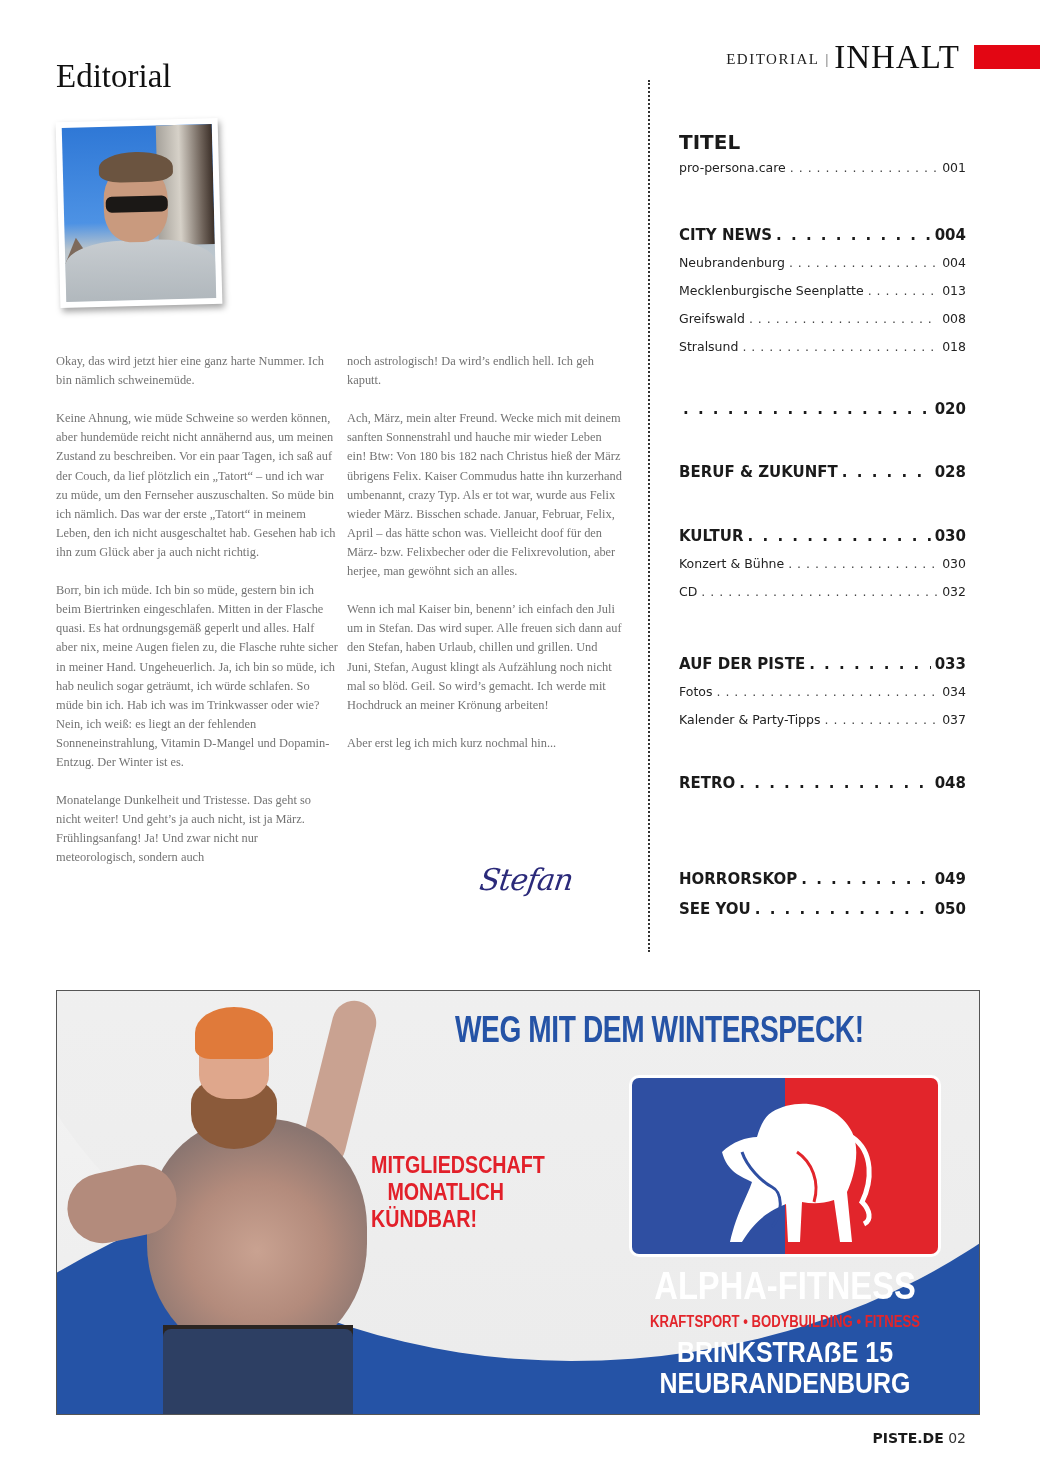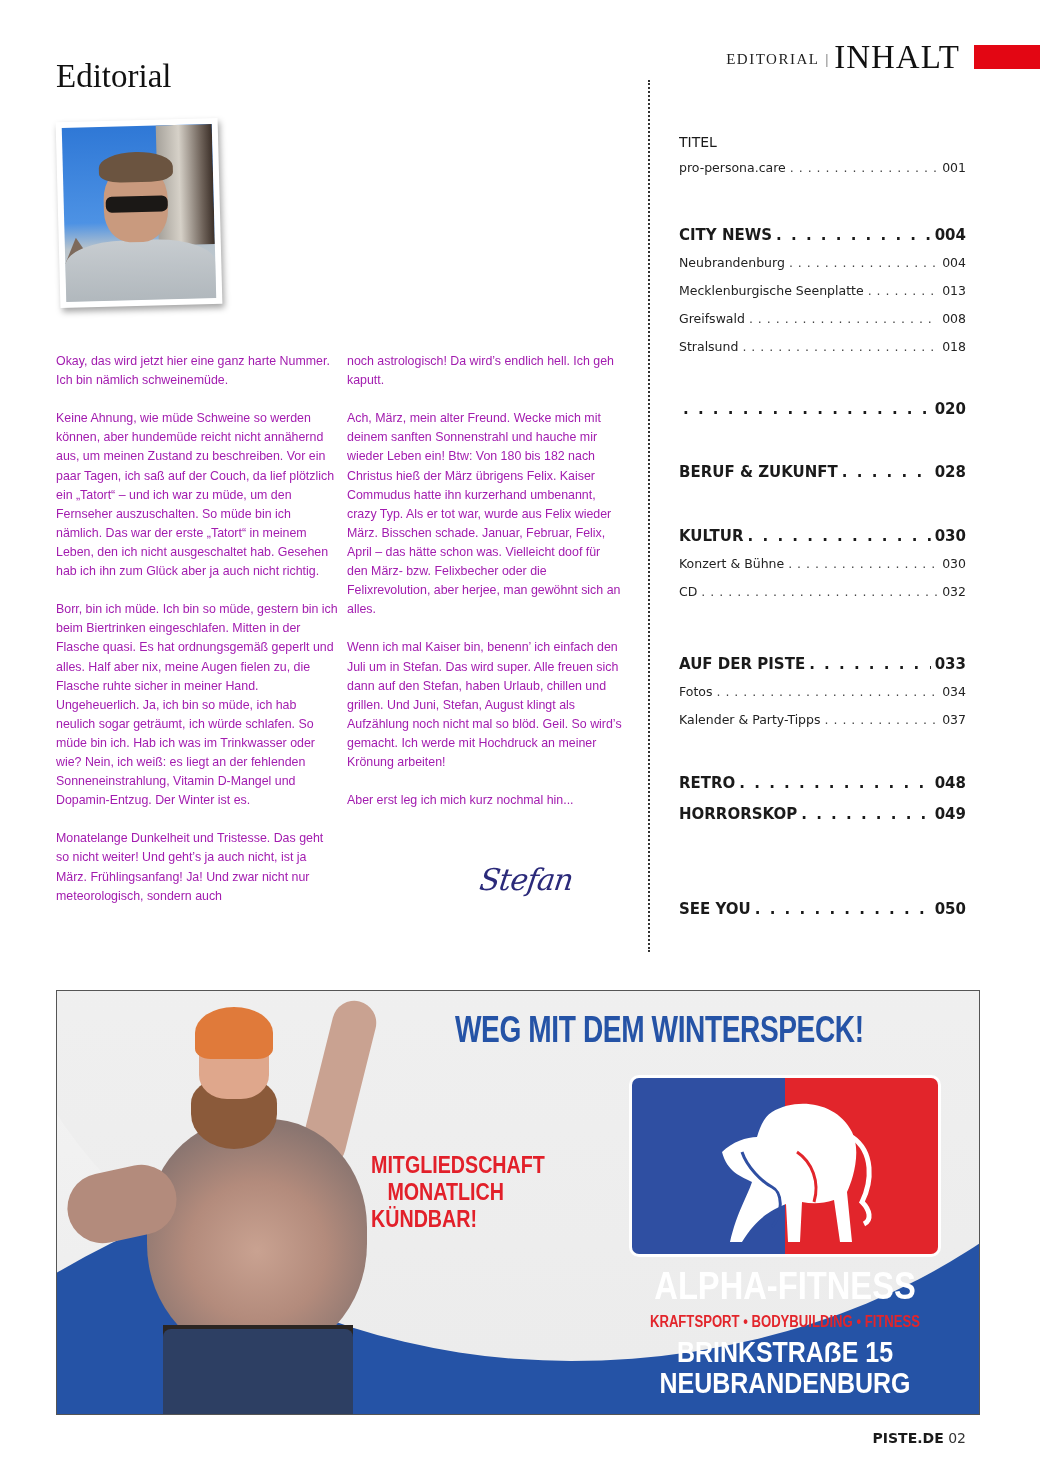--- a/index.html
+++ b/index.html
@@ -19,41 +19,41 @@
   .photo { position: absolute; left: 58px; top: 120px; width: 162px; height: 186px; background: #fff; padding: 6px; box-shadow: 2px 4px 6px rgba(0,0,0,0.35); transform: rotate(-1.5deg); }
   .photo-inner { width: 100%; height: 100%; position: relative; overflow: hidden; background: linear-gradient(180deg, #2f78d6 0%, #4d92e4 55%, #b9c4cc 70%, #c8ced2 100%); }
   .photo-wall { position: absolute; right: 0; top: 0; width: 56px; height: 120px; background: linear-gradient(90deg,#a6a29b,#d6d1c8 40%,#6e6259 80%,#3b2f28); }
   .photo-head { position: absolute; left: 40px; top: 38px; width: 64px; height: 78px; border-radius: 45% 45% 40% 40%; background: #c99a7e; }
   .photo-hair { position: absolute; left: 36px; top: 26px; width: 74px; height: 30px; border-radius: 50% 50% 30% 30%; background: #6b5440; }
   .photo-glasses { position: absolute; left: 42px; top: 70px; width: 62px; height: 16px; border-radius: 6px; background: #1b1816; }
   .photo-shirt { position: absolute; left: 0; bottom: 0; width: 100%; height: 60px; background: linear-gradient(180deg,#c7ccd0,#b1b8bd); border-radius: 40% 40% 0 0; }
   .photo-roof { position: absolute; left: 0; top: 110px; width: 28px; height: 26px; background: #7d6a5c; clip-path: polygon(40% 0, 100% 100%, 0 100%); }
 
   
-  .article-col { position: absolute; top: 352px; width: 282px; font-family: Liberation Sans, sans-serif; font-size: 12.4px; line-height: 19.1px; color: #a21caf; }
+  .article-col { position: absolute; top: 352px; width: 282px; font-family: Liberation Serif, serif; font-size: 12.4px; line-height: 19.1px; color: #737373; }
   .article-col.col1 { left: 56px; }
   .article-col.col2 { left: 347px; width: 275px; }
   .article-col p { margin-bottom: 19.1px; }
 
   .signature { position: absolute; left: 480px; top: 862px; font-family: "DejaVu Serif", serif; font-style: italic; font-size: 30px; color: #2b2a7a; letter-spacing: -1px; transform: skewX(-8deg); }
 
   
   .divider { position: absolute; left: 648px; top: 80px; height: 872px; border-left: 2px dotted #333; }
 
   
   .toc { position: absolute; left: 679px; top: 130px; width: 287px; }
   .toc-section { position: absolute; left: 0; width: 287px; }
   .toc-row { display: flex; align-items: baseline; white-space: nowrap; overflow: hidden; }
   .toc-row .lbl { flex: 0 0 auto; }
   .toc-row .dots { flex: 1 1 auto; overflow: hidden; margin: 0 4px; }
   .toc-row .dots::after { content: ". . . . . . . . . . . . . . . . . . . . . . . . . . . . . . . . . . . . . . . . . . . . . . . . . . . . . . . ."; letter-spacing: 0.5px; }
   .toc-row .pg { flex: 0 0 auto; }
   .toc-head { font-family: "DejaVu Sans", sans-serif; font-weight: bold; font-size: 15px; height: 28px; line-height: 28px; color: #1a1a1a; }
   .toc-head .dots::after { font-weight: bold; letter-spacing: 2px; }
-  .toc-title { font-family: "DejaVu Sans", sans-serif; font-weight: normal; font-size: 14px; height: 24px; line-height: 24px; }
+  .toc-title { font-family: "DejaVu Sans", sans-serif; font-weight: bold; font-size: 20px; height: 24px; line-height: 24px; }
   .toc-sub { font-family: "DejaVu Sans", sans-serif; font-size: 12.5px; height: 28px; line-height: 28px; color: #222; }
   .toc-sub .dots { color: #444; }
 
   
   .ad { position: absolute; left: 56px; top: 990px; width: 924px; height: 425px; border: 1px solid #555; overflow: hidden; background: linear-gradient(180deg, #f4f4f4 0%, #ececec 100%); }
   .ad-curve { position: absolute; left: -220px; top: 150px; width: 1500px; height: 900px; border-radius: 50%; background: #2553a6; clip-path: inset(0 0 0 0); }
   .ad-curve-mask { position: absolute; left: -60px; top: -560px; width: 1200px; height: 930px; border-radius: 0 0 60% 55%; background: linear-gradient(180deg,#f4f4f4,#ececec); }
   .ad-headline { position: absolute; left: 398px; top: 18px; font-family: "Liberation Sans", sans-serif; font-weight: bold; font-size: 36px; color: #2553a6; letter-spacing: -0.5px; transform: scaleX(0.78); transform-origin: left center; white-space: nowrap; }
   .ad-offer { position: absolute; left: 314px; top: 160px; font-family: "Liberation Sans", sans-serif; font-weight: bold; font-size: 24px; line-height: 27px; color: #e2202a; transform: scaleX(0.82); transform-origin: left top; }
   .ad-offer div:nth-child(2) { padding-left: 20px; }
@@ -208,21 +208,21 @@
         <span class="pg">037</span>
       </div>
     </div>
     <div class="toc-section" style="top: 639px;">
       <div class="toc-row toc-head">
         <span class="lbl">RETRO</span>
         <span class="dots"></span>
         <span class="pg">048</span>
       </div>
     </div>
-    <div class="toc-section" style="top: 670px;">
+    <div class="toc-section" style="top: 735px;">
       <div class="toc-row toc-head">
         <span class="lbl">HORRORSKOP</span>
         <span class="dots"></span>
         <span class="pg">049</span>
       </div>
     </div>
     <div class="toc-section" style="top: 765px;">
       <div class="toc-row toc-head">
         <span class="lbl">SEE YOU</span>
         <span class="dots"></span>

